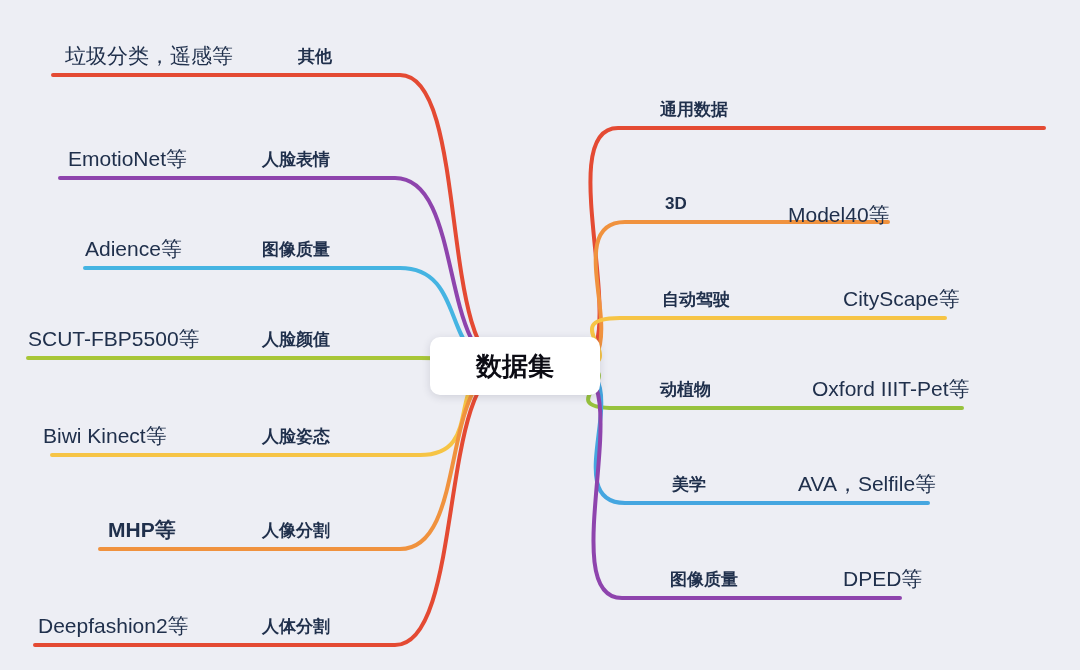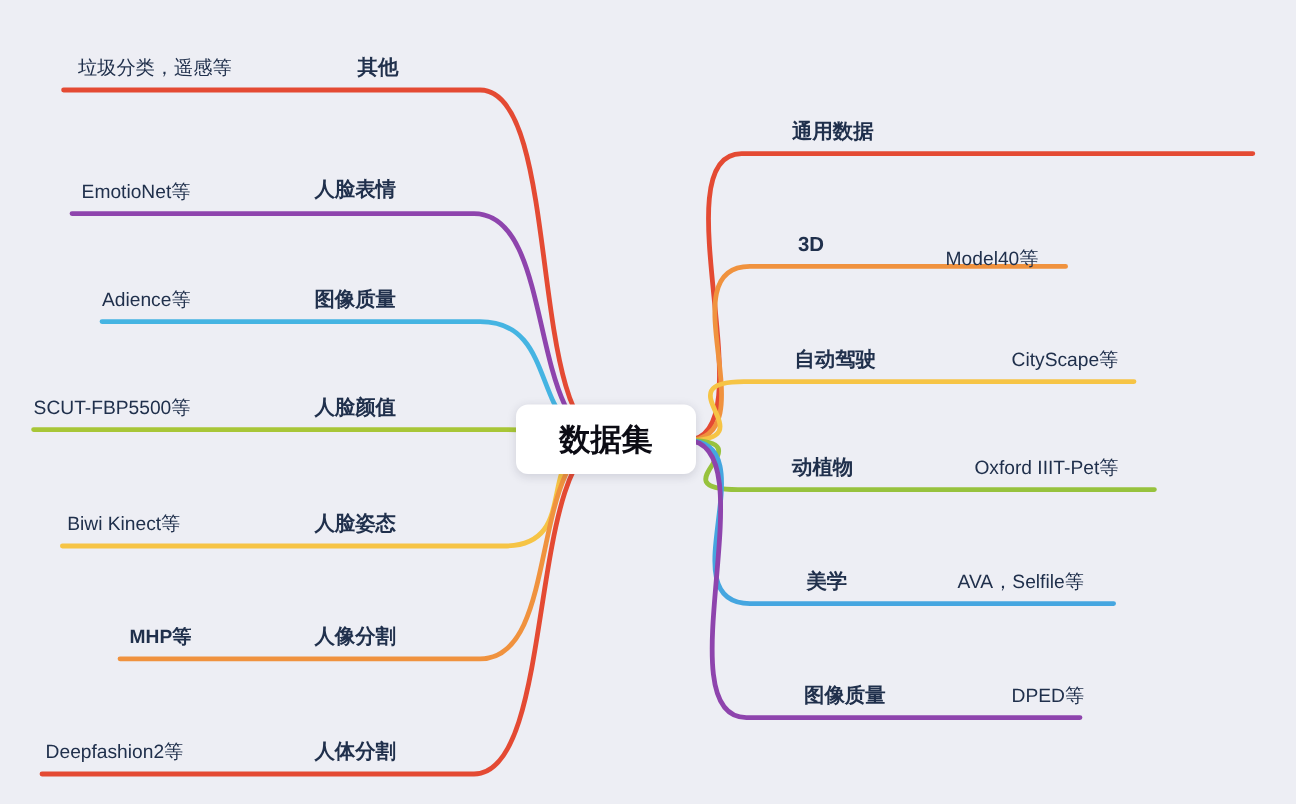--- a/index.html
+++ b/index.html
@@ -26,27 +26,27 @@
     color:#20304c;
     white-space:nowrap;
     line-height:1.1;
     cursor:default;
   }
   .cat{
     font-size:17px;
     font-weight:bold;
   }
   .ex{
-    font-size:16px;
+    font-size:21px;
     font-weight:normal;
   }
   .center-node{
     position:absolute;
     left:430px;top:337px;
-    width:150px;height:58px;
+    width:170px;height:58px;
     background:#ffffff;
     border-radius:10px;
     box-shadow:0 2px 8px rgba(40,40,70,0.15);
     display:flex;
     align-items:center;
     justify-content:center;
     font-size:26px;
     font-weight:bold;
     color:#0c0c14;
   }
@@ -70,31 +70,31 @@
     <path d="M 888 222 H 625 C 555 222 642 367 572 367" stroke="#f0923e"></path>
     <path d="M 945 318 H 620 C 550 318 642 367 572 367" stroke="#f6c445"></path>
     <path d="M 962 408 H 615 C 545 408 642 367 572 367" stroke="#97c23d"></path>
     <path d="M 928 503 H 625 C 555 503 642 367 572 367" stroke="#45a6e0"></path>
     <path d="M 900 598 H 622 C 552 598 642 367 572 367" stroke="#8e44ad"></path>
   </svg>
 
   <div class="label cat" style="left:298px; bottom:603px;">其他</div>
   <div class="label ex" style="left:65px;  bottom:603px;">垃圾分类，遥感等</div>
 
-  <div class="label cat" style="left:262px; bottom:500px;font-family:Liberation Mono, monospace;">人脸表情</div>
+  <div class="label cat" style="left:262px; bottom:500px;">人脸表情</div>
   <div class="label ex" style="left:68px;  bottom:500px;">EmotioNet等</div>
 
   <div class="label cat" style="left:262px; bottom:410px;">图像质量</div>
   <div class="label ex" style="left:85px;  bottom:410px;">Adience等</div>
 
   <div class="label cat" style="left:262px; bottom:320px;">人脸颜值</div>
   <div class="label ex" style="left:28px;  bottom:320px;">SCUT-FBP5500等</div>
 
   <div class="label cat" style="left:262px; bottom:223px;">人脸姿态</div>
-  <div class="label ex" style="left:56px;  bottom:223px;">Biwi Kinect等</div>
+  <div class="label ex" style="left:43px;  bottom:223px;">Biwi Kinect等</div>
 
   <div class="label cat" style="left:262px; bottom:129px;">人像分割</div>
   <div class="label ex" style="left:108px; bottom:129px;font-weight:bold;">MHP等</div>
 
   <div class="label cat" style="left:262px; bottom:33px;">人体分割</div>
   <div class="label ex" style="left:38px;  bottom:33px;">Deepfashion2等</div>
 
   <div class="label cat" style="left:660px; bottom:550px;">通用数据</div>
 
   <div class="label cat" style="left:665px; bottom:456px;">3D</div>

